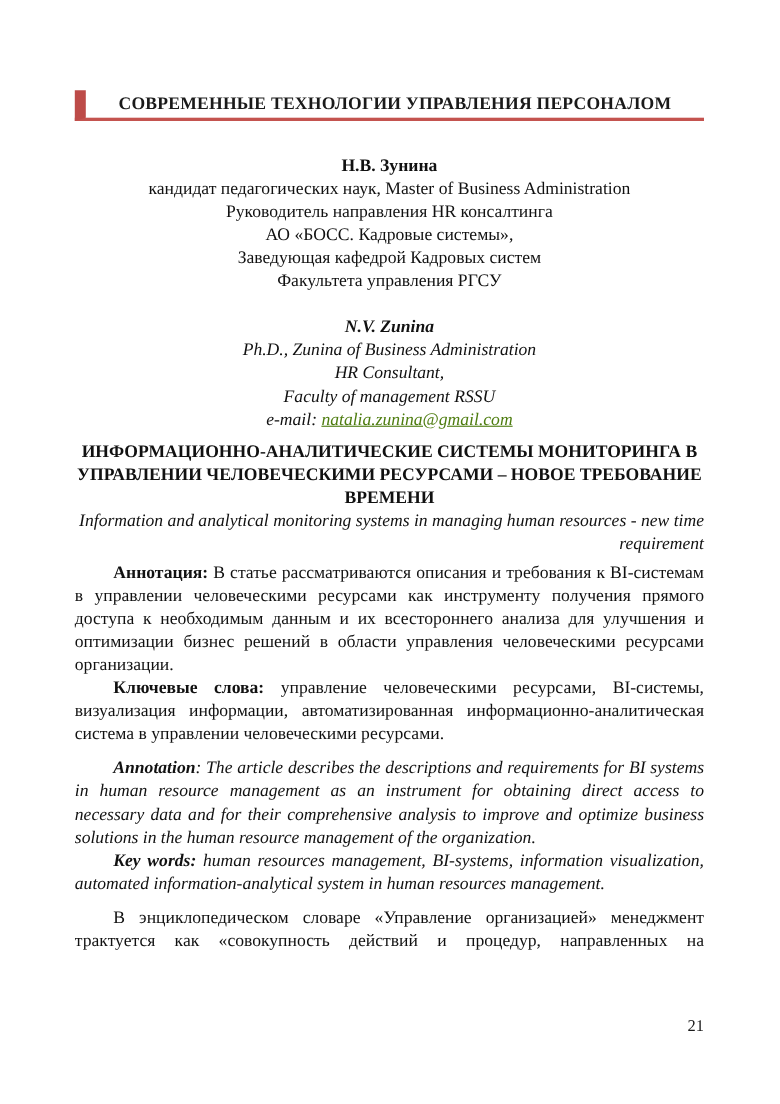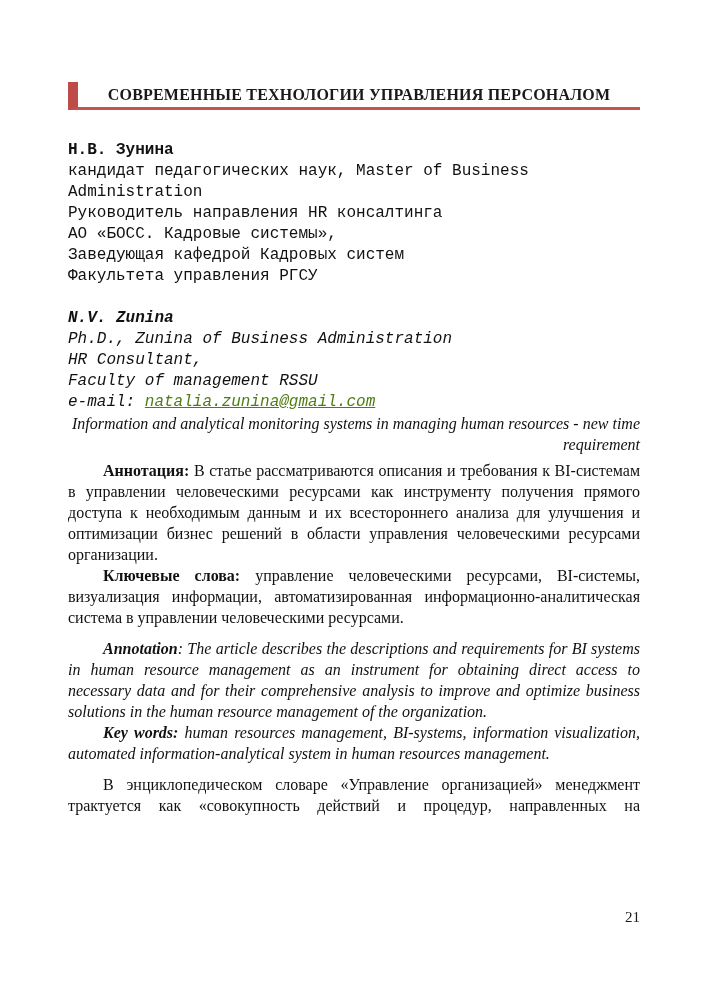--- a/index.html
+++ b/index.html
@@ -31,21 +31,21 @@
     align-items: center;
     justify-content: center;
   }
   .header-band .header-text {
     font-weight: bold;
     font-size: 16px;
     letter-spacing: 0.2px;
     color: #1a1a1a;
     white-space: nowrap;
   }
-  .centered { text-align: left; font-family: Liberation Mono, monospace; }
+  .centered { text-align: center; }
   .bold { font-weight: bold; }
   .italic { font-style: italic; }
   .author-ru { margin-top: 30px; }
   .author-en { margin-top: 21px; font-style: italic; }
   .email-link {
     color: #4d7c0f;
     text-decoration: underline;
     font-style: italic;
   }
   .title-ru {
@@ -61,21 +61,21 @@
     text-align: justify;
     text-indent: 35px;
     margin: 0;
   }
   .mt5  { margin-top: 5px; }
   .mt10 { margin-top: 10px; }
   .justify-last { text-align-last: justify; }
   .page-number {
     position: absolute;
     right: 69px;
-    bottom: 76px;
+    bottom: 60px;
     font-size: 15px;
     color: #1a1a1a;
   }
   .line { min-height: 21px; }
 </style>
 </head>
 <body>
 
 <div class="page">
   <div class="content">
@@ -94,20 +94,21 @@
     </div>
 
     <div class="author-en centered">
       <div class="line bold">N.V. Zunina</div>
       <div class="line">Ph.D., Zunina of Business Administration</div>
       <div class="line">HR Consultant,</div>
       <div class="line">Faculty of management RSSU</div>
       <div class="line"><span>e-mail: </span><a href="#" class="email-link">natalia.zunina@gmail.com</a></div>
     </div>
 
+    <div class="title-ru">ИНФОРМАЦИОННО-АНАЛИТИЧЕСКИЕ СИСТЕМЫ МОНИТОРИНГА В УПРАВЛЕНИИ ЧЕЛОВЕЧЕСКИМИ РЕСУРСАМИ – НОВОЕ ТРЕБОВАНИЕ ВРЕМЕНИ</div>
     <div class="title-en">Information and analytical monitoring systems in managing human resources - new time requirement</div>
 
     <p class="para mt5"><span class="bold">Аннотация:</span><span> В статье рассматриваются описания и требования к BI-системам в управлении человеческими ресурсами как инструменту получения прямого доступа к необходимым данным и их всестороннего анализа для улучшения и оптимизации бизнес решений в области управления человеческими ресурсами организации.</span></p>
 
     <p class="para"><span class="bold">Ключевые слова:</span><span> управление человеческими ресурсами, BI-системы, визуализация информации, автоматизированная информационно-аналитическая система в управлении человеческими ресурсами.</span></p>
 
     <p class="para italic mt10"><span class="bold">Annotation</span><span>: The article describes the descriptions and requirements for BI systems in human resource management as an instrument for obtaining direct access to necessary data and for their comprehensive analysis to improve and optimize business solutions in the human resource management of the organization.</span></p>
 
     <p class="para italic"><span class="bold">Key words:</span><span> human resources management, BI-systems, information visualization, automated information-analytical system in human resources management.</span></p>
 

